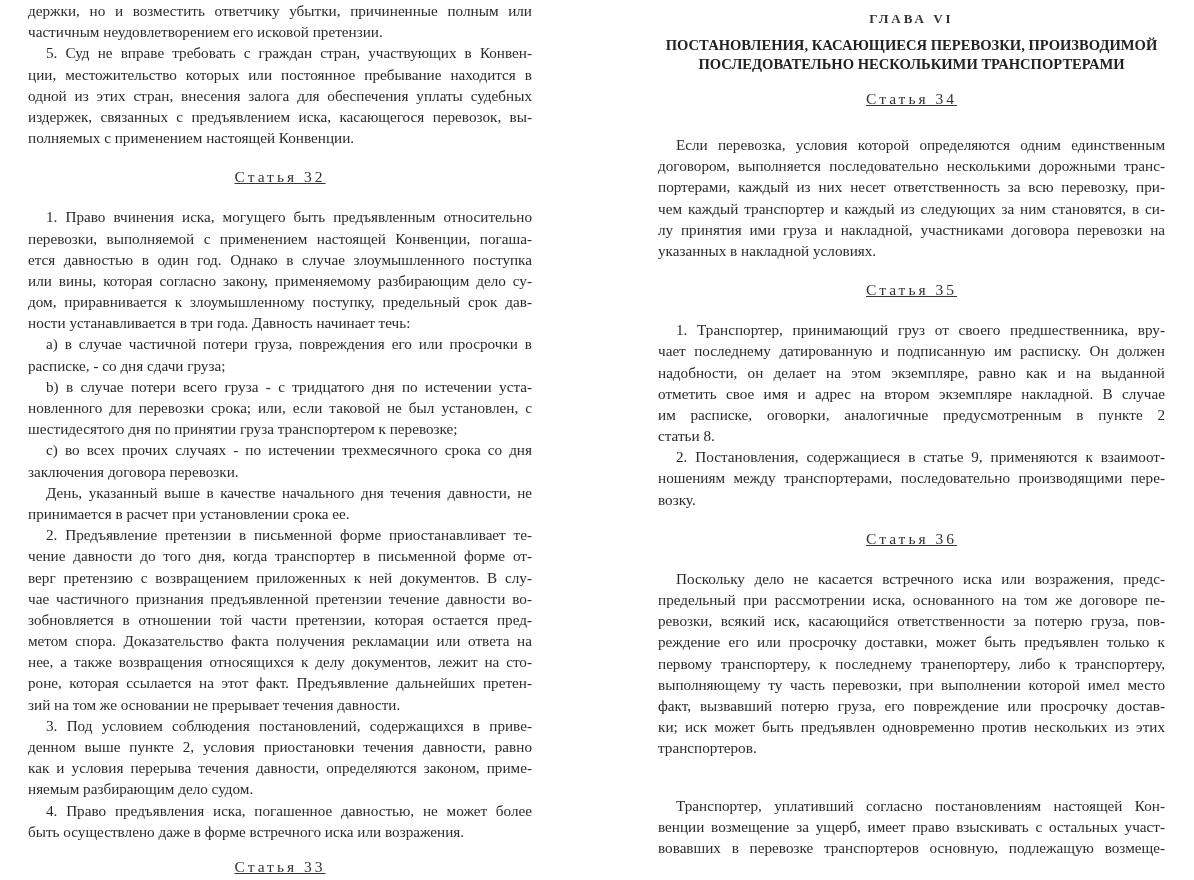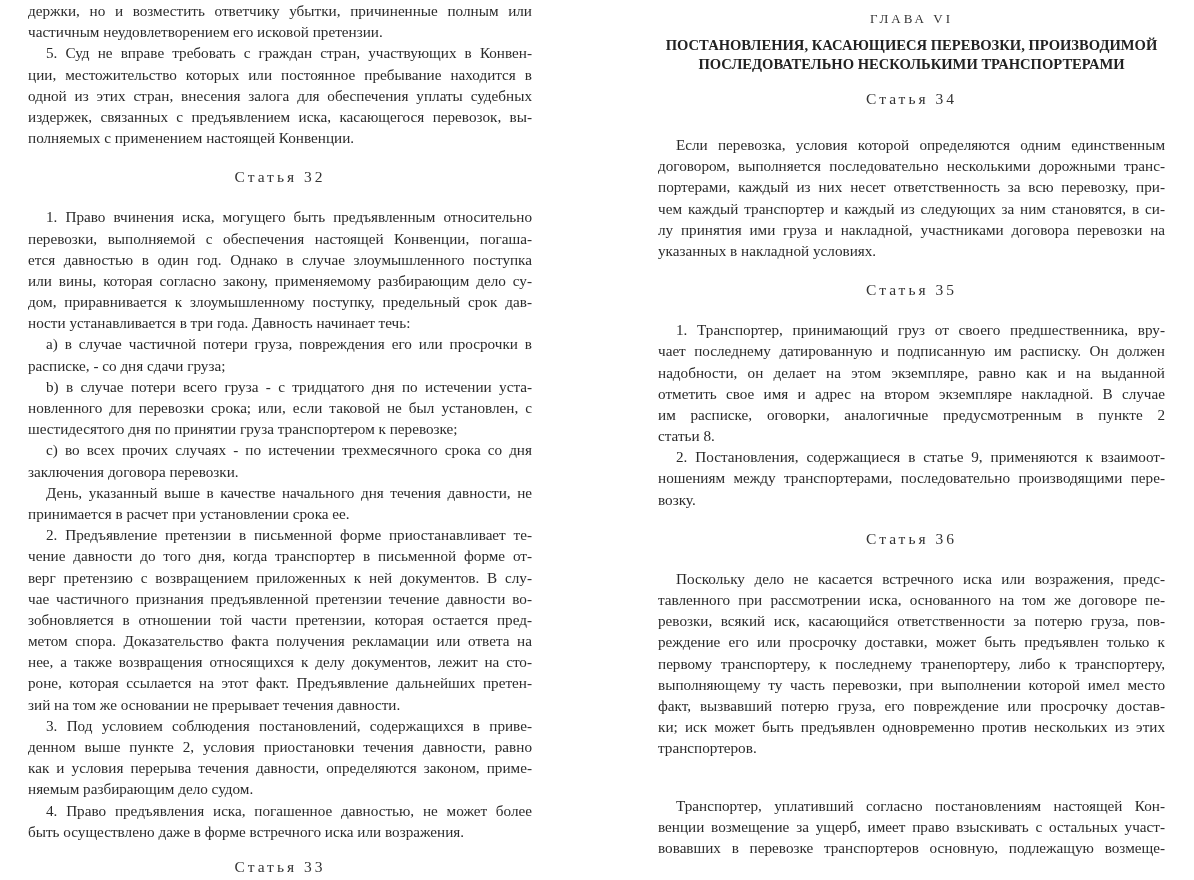--- a/index.html
+++ b/index.html
@@ -14,25 +14,25 @@
     .page-right { left: 658px; width: 507px; }
     .line {
       font-size: 15.2px; line-height: 21.2px; height: 21.2px;
       white-space: nowrap; text-align: justify; text-align-last: justify;
       overflow: hidden;
     }
     .line.last { text-align-last: left; }
     .line.indent { padding-left: 18px; }
     .article-heading {
       text-align: center; font-size: 15.5px; letter-spacing: 3px;
-      line-height: 22px; color: #333;
+      line-height: 22px; color: #333; text-decoration: underline;
     }
     .chapter-label {
       text-align: center; font-size: 13px; letter-spacing: 3px;
-      line-height: 18px; color: #333;
+      line-height: 18px; color: #333; font-weight: bold;
     }
     .chapter-title {
       text-align: center; font-size: 14.6px; font-weight: bold;
       line-height: 19px; color: #222;
     }
     .gap-s { height: 8px; }
     .gap-m { height: 14px; }
     .gap-l { height: 18px; }
   </style>
 </head>
@@ -49,21 +49,21 @@
       <div class="line">одной из этих стран, внесения залога для обеспечения уплаты судебных</div>
       <div class="line">издержек, связанных с предъявлением иска, касающегося перевозок, вы-</div>
       <div class="line last">полняемых с применением настоящей Конвенции.</div>
     </div>
 
   <div class="gap-l"></div>
   <div class="article-heading">Статья 32</div>
   <div class="gap-l"></div>
   <div>
       <div class="line indent">1. Право вчинения иска, могущего быть предъявленным относительно</div>
-      <div class="line">перевозки, выполняемой с обеспечения настоящей Конвенции, погаша-</div>
+      <div class="line">перевозки, выполняемой с применением настоящей Конвенции, погаша-</div>
       <div class="line">ется давностью в один год. Однако в случае злоумышленного поступка</div>
       <div class="line">или вины, которая согласно закону, применяемому разбирающим дело су-</div>
       <div class="line">дом, приравнивается к злоумышленному поступку, предельный срок дав-</div>
       <div class="line last">ности устанавливается в три года. Давность начинает течь:</div>
     </div>
   <div>
       <div class="line indent">а) в случае частичной потери груза, повреждения его или просрочки в</div>
       <div class="line last">расписке, - со дня сдачи груза;</div>
     </div>
   <div>
@@ -140,21 +140,21 @@
       <div class="line indent">2. Постановления, содержащиеся в статье 9, применяются к взаимоот-</div>
       <div class="line">ношениям между транспортерами, последовательно производящими пере-</div>
       <div class="line last">возку.</div>
     </div>
 
   <div class="gap-l"></div>
   <div class="article-heading">Статья 36</div>
   <div class="gap-l"></div>
   <div>
       <div class="line indent">Поскольку дело не касается встречного иска или возражения, предс-</div>
-      <div class="line">тавленного при рассмотрении иска, основанного на том же договоре пе-</div>
+      <div class="line">предельный при рассмотрении иска, основанного на том же договоре пе-</div>
       <div class="line">ревозки, всякий иск, касающийся ответственности за потерю груза, пов-</div>
       <div class="line">реждение его или просрочку доставки, может быть предъявлен только к</div>
       <div class="line">первому транспортеру, к последнему транепортеру, либо к транспортеру,</div>
       <div class="line">выполняющему ту часть перевозки, при выполнении которой имел место</div>
       <div class="line">факт, вызвавший потерю груза, его повреждение или просрочку достав-</div>
       <div class="line">ки; иск может быть предъявлен одновременно против нескольких из этих</div>
       <div class="line last">транспортеров.</div>
     </div>
 
   <div class="gap-l"></div>

